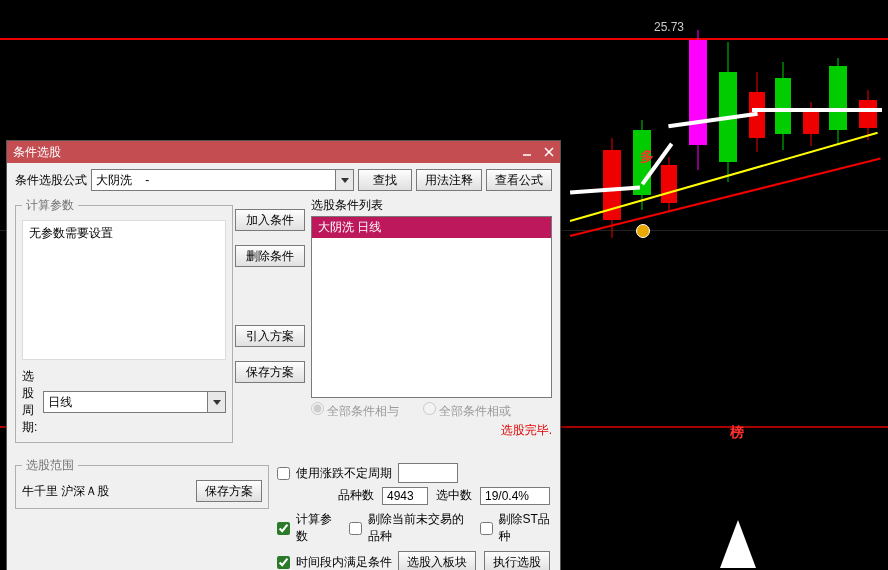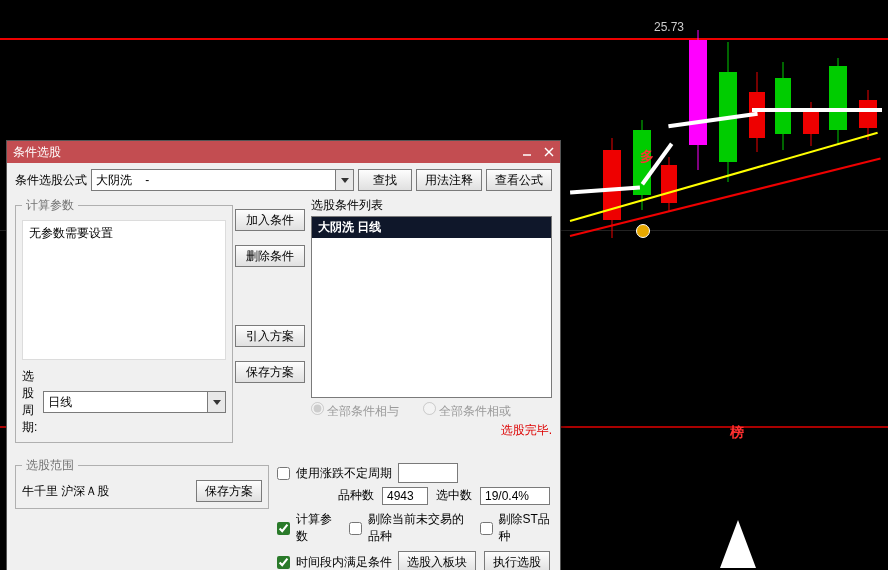--- a/index.html
+++ b/index.html
@@ -48,21 +48,21 @@
 .param-box::-webkit-scrollbar { width: 16px; }
 .param-box::-webkit-scrollbar-track { background:#f0f0f0; border-left:1px solid #ccc;}
 .param-box::-webkit-scrollbar-thumb { background:#cdcdcd; border:1px solid #aaa;}
 
 .period-row { display:flex; align-items:center; gap:6px; margin-top:8px;}
 .period-row .combo { flex:1;justify-content:space-between; }
 
 .cond-list-label { color:#000; margin-bottom:2px; }
 .cond-list { border: 1px solid #7a7a7a; background: #fff; height: 182px; overflow: auto; }
 .cond-list .item { padding: 2px 6px; cursor: pointer; }
-.cond-list .item.selected { background: #0f172a; color: #fff; font-weight: bold; }
+.cond-list .item.selected { background: #be185d; color: #fff; }
 
 .radio-row { display:flex; gap:24px; margin-top:4px; color:#9a9a9a; align-items:center; }
 .radio-row input { margin-right:3px; }
 .done-text { color:#d00; text-align:right; margin-top:2px; }
 
 .range-field { margin-top:8px; }
 .range-inner { display:flex; align-items:center; justify-content:space-between; }
 
 .right-opts { margin-top:8px; padding: 0 2px; }
 .chk-row { display:flex; align-items:center; gap:6px; margin-top:6px; }

